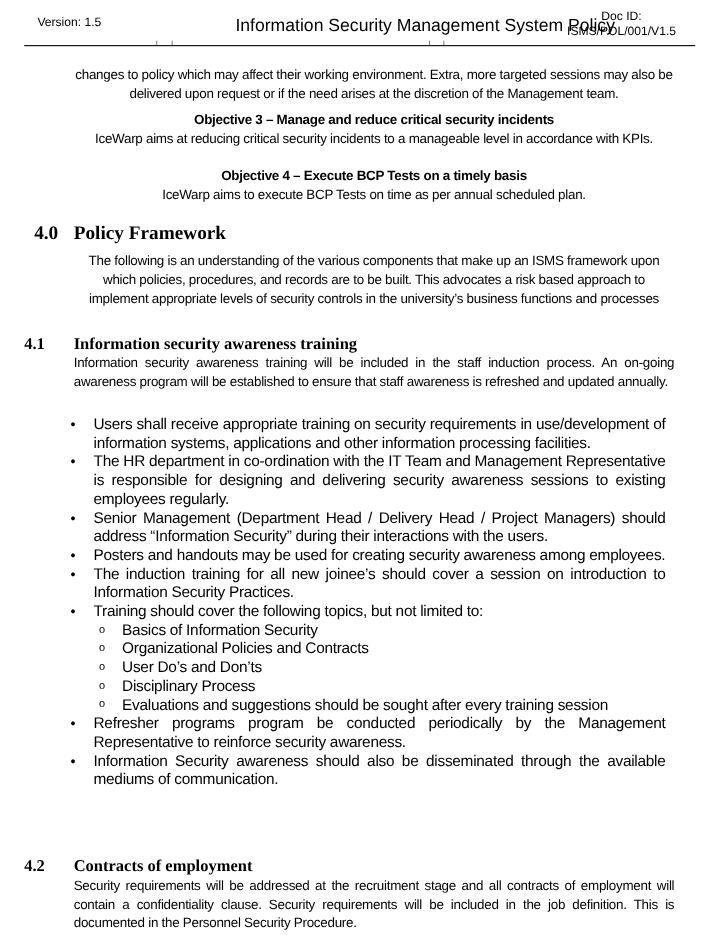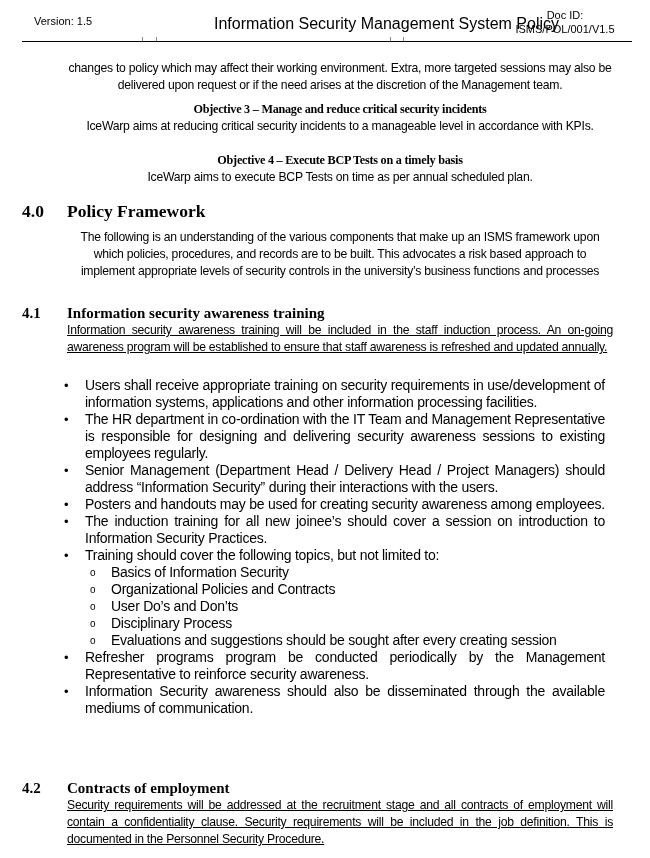--- a/index.html
+++ b/index.html
@@ -5,24 +5,24 @@
   html, body { margin:0; padding:0; background:#ffffff; }
   body { width:650px; height:858px; overflow:hidden; position:relative;
          font-family:"Liberation Sans", sans-serif; color:#000; }
   .hdr { position:absolute; top:0; left:22px; width:610px; height:42px; }
   .hdr-rule { position:absolute; left:22px; top:41px; width:610px; height:1px; background:#000; }
   .hdr-tick { position:absolute; top:37px; width:1px; height:4px; background:#888; }
   .hdr-ver { position:absolute; left:12px; top:15px; font-size:11px; }
   .hdr-title { position:absolute; left:192px; top:15px; font-size:16px; }
   .hdr-doc { position:absolute; left:478px; top:8px; width:130px; text-align:center; font-size:11px; line-height:14px; }
   .body-txt { position:absolute; left:67px; width:546px; font-size:12.2px; line-height:17px; letter-spacing:-0.25px;text-align:center; }
-  .just { text-align:justify; text-align-last:left;text-decoration:underline; }
-  .obj-title { font-weight:bold;font-family:Liberation Serif, serif; }
+  .just { text-align:justify; text-align-last:left; }
+  .obj-title { font-weight:bold; }
   .h1 { position:absolute; left:22px; font-family:"Liberation Serif", serif; font-weight:bold; font-size:17.5px; }
-  .h1 .num { position:absolute; left:0; width:40px; }
+  .h1 .num { position:absolute; left:0; width:40px;text-align:center; }
   .h1 .txt { position:absolute; left:45px; white-space:nowrap; }
   .h2 { position:absolute; left:22px; font-family:"Liberation Serif", serif; font-weight:bold; font-size:15px; }
   .h2 .num { position:absolute; left:0; width:40px; }
   .h2 .txt { position:absolute; left:45px; white-space:nowrap; }
   ul.bul { position:absolute; left:56px; width:546px; margin:3px; padding:0; list-style:none;
            font-size:14px; line-height:17px; letter-spacing:-0.25px; }
   ul.bul > li { position:relative; padding-left:26px; text-align:justify; text-align-last:left; }
   ul.bul > li::before { content:"\2022"; position:absolute; left:5px; top:0; font-size:13px; }
   ul.sub { margin:0; padding:0; list-style:none; }
   ul.sub > li { position:relative; padding-left:26px; }
@@ -75,21 +75,21 @@
   <li>Senior Management (Department Head / Delivery Head / Project Managers) should address “Information Security” during their interactions with the users.</li>
   <li>Posters and handouts may be used for creating security awareness among employees.</li>
   <li class="lastline-fix">The induction training for all new joinee’s should cover a session on introduction to Information Security Practices.</li>
   <li>
     <span>Training should cover the following topics, but not limited to:</span>
     <ul class="sub">
       <li>Basics of Information Security</li>
       <li>Organizational Policies and Contracts</li>
       <li>User Do’s and Don’ts</li>
       <li>Disciplinary Process</li>
-      <li>Evaluations and suggestions should be sought after every creating session</li>
+      <li>Evaluations and suggestions should be sought after every training session</li>
     </ul>
   </li>
   <li>Refresher programs program be conducted periodically by the Management Representative to reinforce security awareness.</li>
   <li>Information Security awareness should also be disseminated through the available mediums of communication.</li>
 </ul>
 
 <div class="h2" style="top:780px">
   <span class="num">4.2</span>
   <span class="txt">Contracts of employment</span>
 </div>

